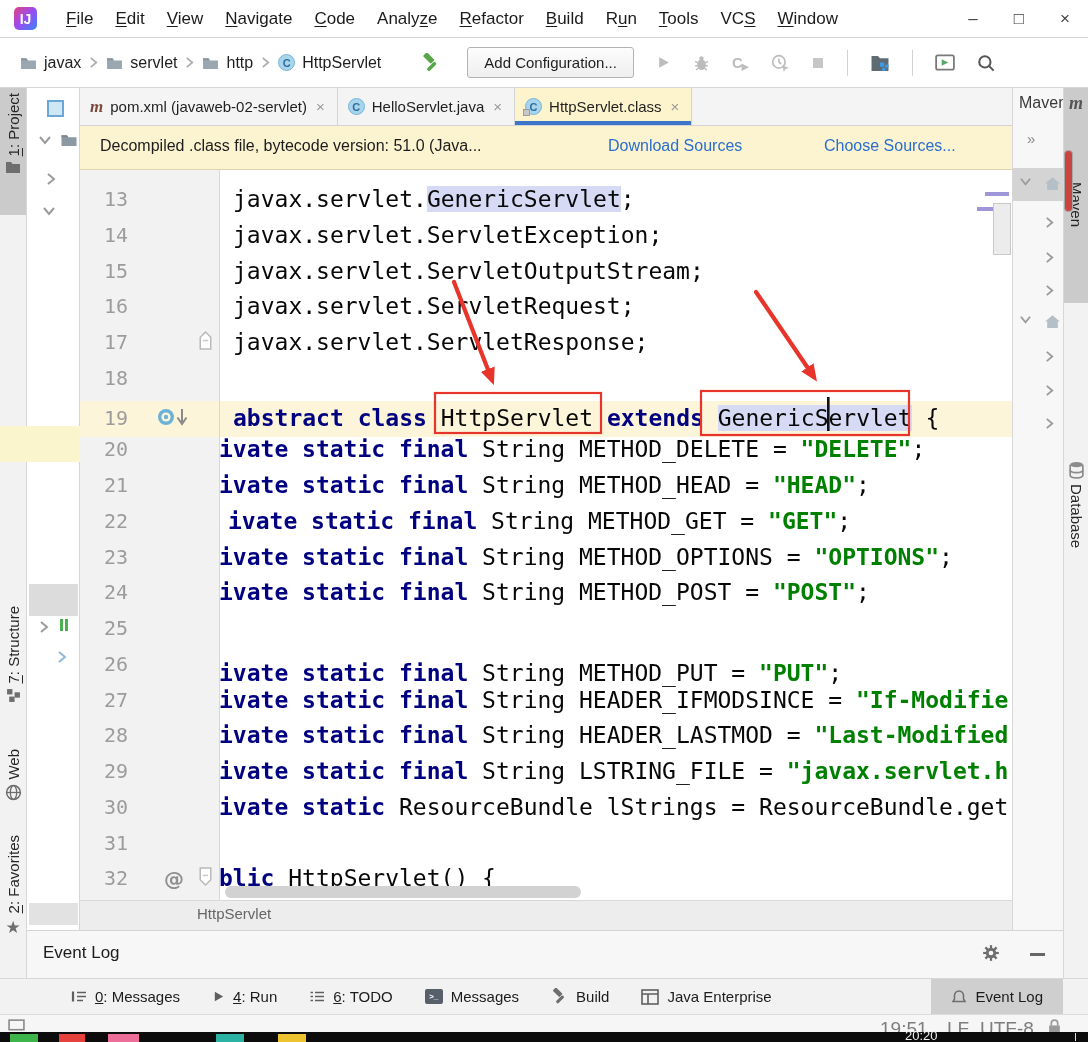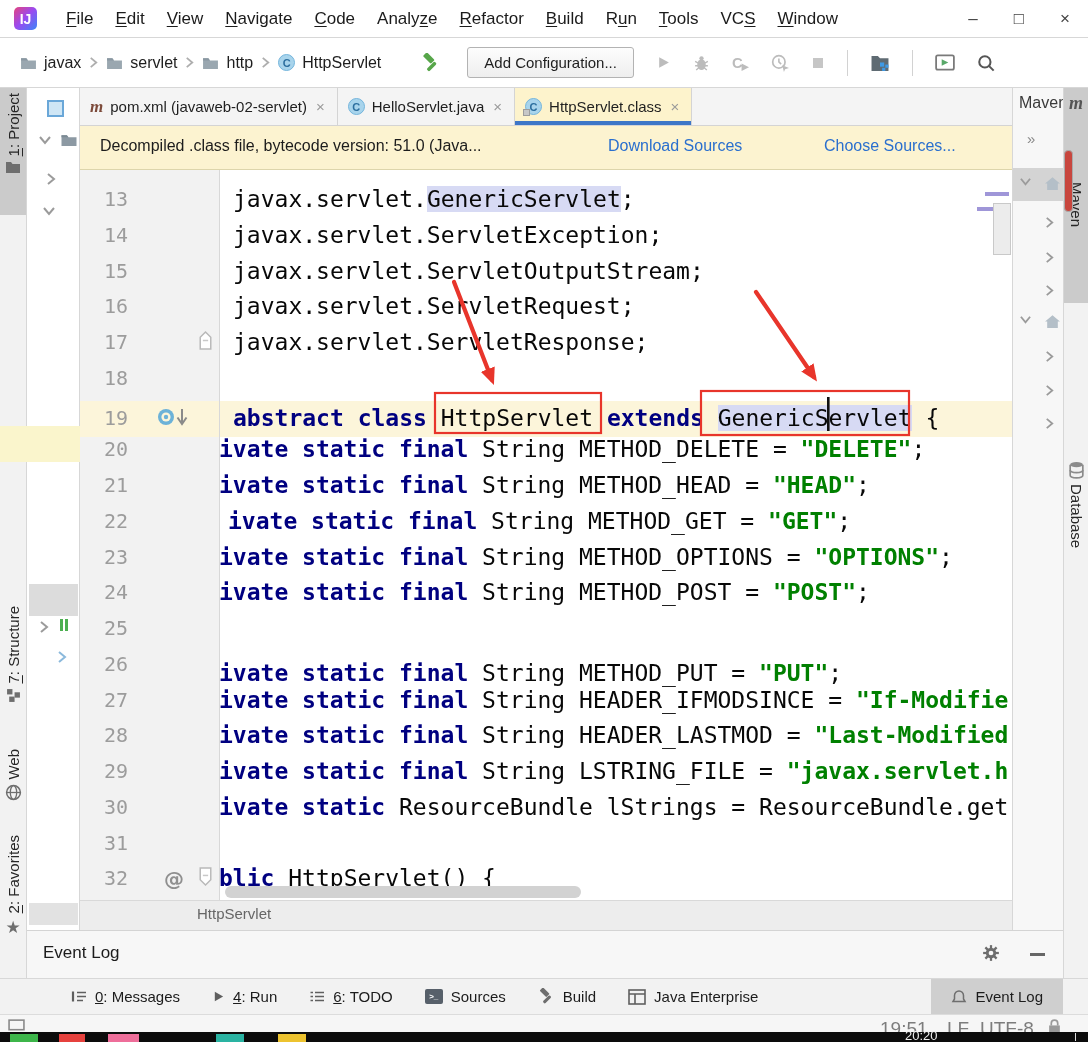--- a/index.html
+++ b/index.html
@@ -625,21 +625,21 @@
         <svg width="16" height="15" viewBox="0 0 16 14">
           <path d="M1.5 3h2.5M1.5 7h2.5M1.5 11h2.5M6 3h9M6 7h9M6 11h9" stroke="#5f5f5f" stroke-width="1.7"></path>
         </svg>
       </span>
       <span class="tlabel"><u>6</u>: TODO</span>
     </div>
     <div class="tbtn">
       <span class="ic ">
         <span class="term-ic">&gt;_</span>
       </span>
-      <span class="tlabel">Sources</span>
+      <span class="tlabel">Messages</span>
     </div>
     <div class="tbtn">
       <span class="ic ">
         <svg width="17" height="17" viewBox="0 0 18 18">
           <rect x="2" y="2" width="10" height="5" rx="1" transform="rotate(45 7 4.5)" fill="#6e6e6e"></rect>
           <rect x="8" y="7" width="3.2" height="10" rx="1.2" transform="rotate(45 9.5 12)" fill="#6e6e6e"></rect>
         </svg>
       </span>
       <span class="tlabel">Build</span>
     </div>

